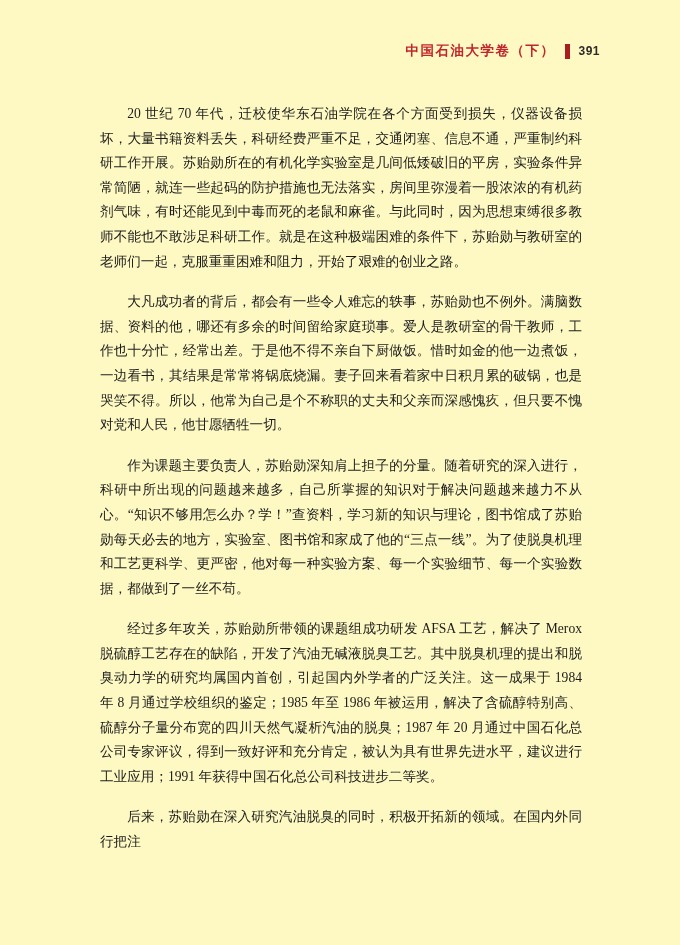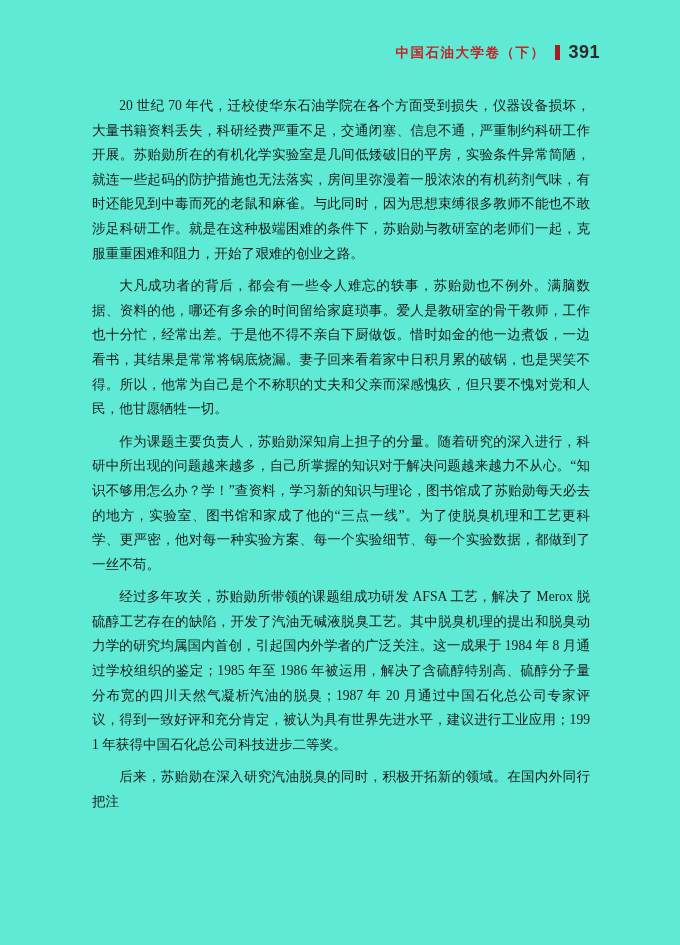--- a/index.html
+++ b/index.html
@@ -10,21 +10,21 @@
   body {
     width: 680px;
     height: 945px;
     position: relative;
     overflow: hidden;
     font-family: "Liberation Serif", serif;
   }
   .page {
     position: absolute;
     inset: 0;
-    background: #5eead4;
+    background: #fef9c3;
   }
   .page-header {
     position: absolute;
     top: 42px;
     right: 80px;
     display: flex;
     align-items: center;
     font-family: "Liberation Sans", sans-serif;
   }
   .book-title {
@@ -35,37 +35,37 @@
   }
   .divider-bar {
     display: inline-block;
     width: 5px;
     height: 15px;
     background: #a81d22;
     margin: 0 8px 0 10px;
   }
   .page-number {
     color: #2e2a2a;
-    font-size: 18px;
+    font-size: 12px;
     font-weight: 600;
     letter-spacing: 0.5px;
   }
   .content {
     position: absolute;
     top: 86px;
     left: 84px;
     width: 514px;
     color: #1b1b1b;
     font-size: 13.6px;
     line-height: 24.6px;
     text-align: justify;
     text-justify: inter-character;
   }
   .content p {
-    margin: 8px;
+    margin: 16px;
     padding: 0;
     text-indent: 2em;
     word-break: break-all;
   }
 </style>
 </head>
 <body>
 
 <div class="page">
 

